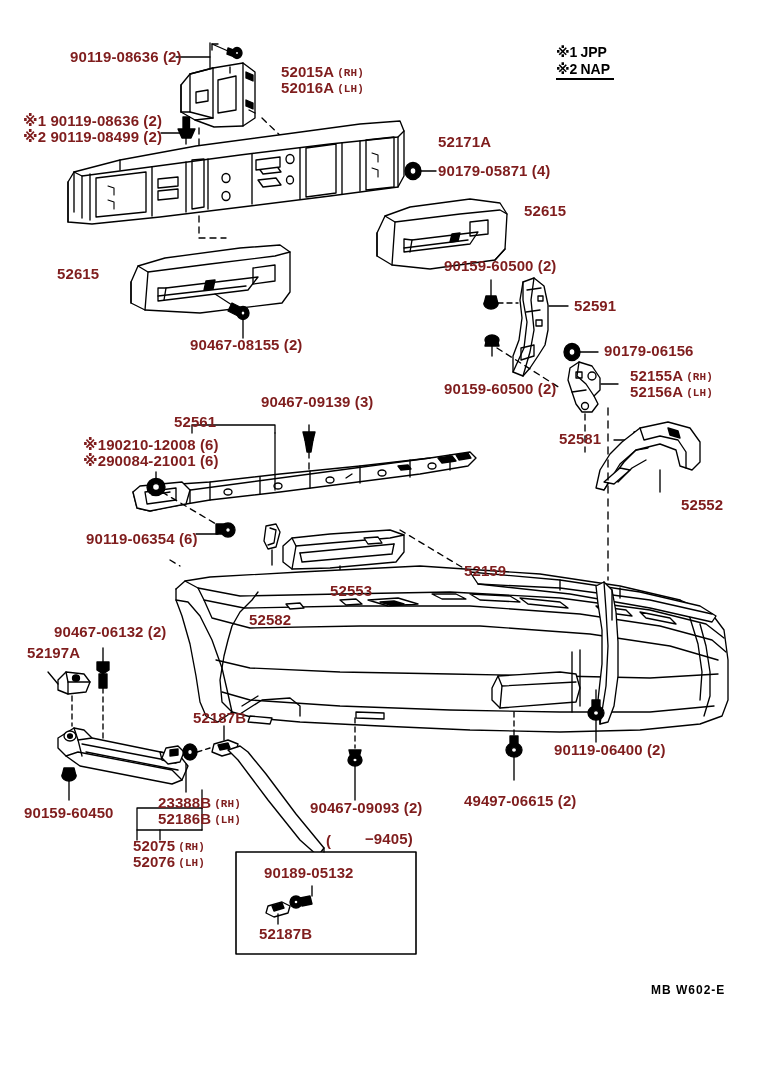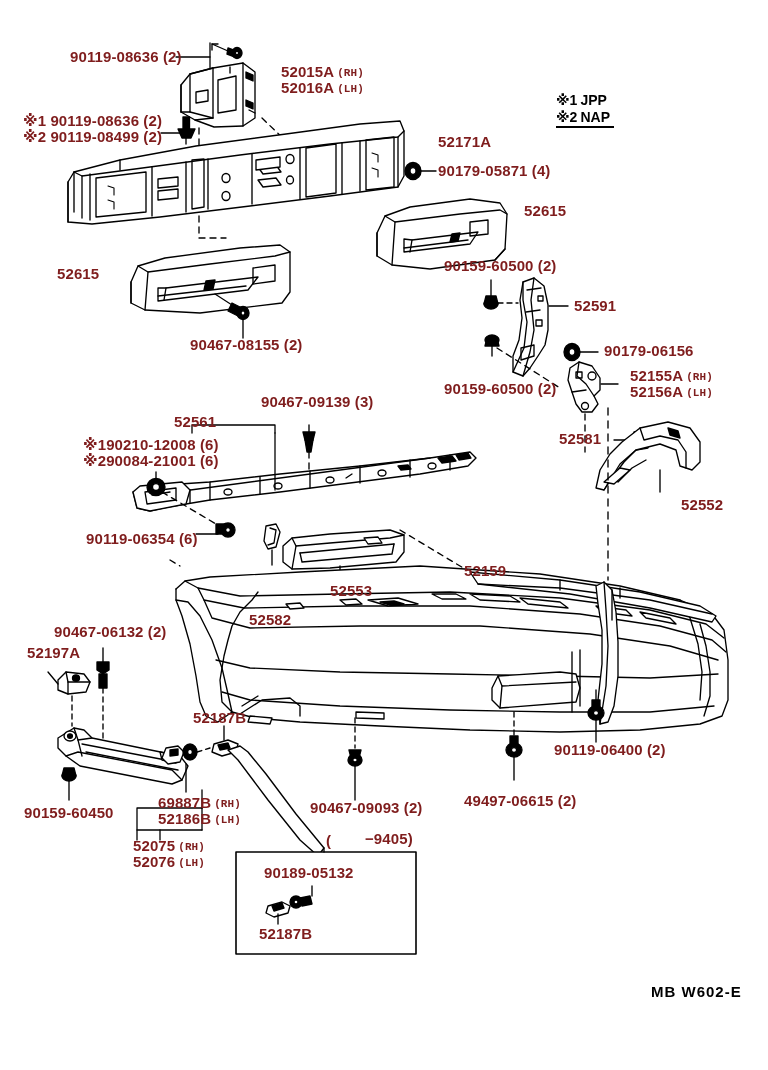--- a/index.html
+++ b/index.html
@@ -23,21 +23,21 @@
   }
   .rh{font-size:11px;font-weight:bold;margin-left:3px;vertical-align:1px;font-family:Liberation Mono, monospace;}
   .legend{
     position:absolute;font-weight:bold;font-size:15px;
     font-family:"Liberation Sans","DejaVu Sans",sans-serif;
     white-space:nowrap;line-height:1.12;
   }
   .legend .star{font-size:14px;}
   .legend .code{font-size:14px;padding-left:3px;}
   .footer{
-    position:absolute;font-weight:bold;font-size:15px;letter-spacing:1px;
+    position:absolute;font-weight:bold;font-size:12px;letter-spacing:1px;
     font-family:"Liberation Sans","DejaVu Sans",sans-serif;white-space:nowrap;
   }
 </style>
 </head>
 <body>
 
 <div id="sheet">
 
   <svg id="art" viewBox="0 0 768 1070">
     <g fill="none" stroke="#000" stroke-width="1.35" stroke-linejoin="round" stroke-linecap="round">
@@ -467,21 +467,21 @@
           <path d="M268 906 l14 -4 l8 4 l-2 7 l-14 4 l-8 -4 z" fill="#fff"></path>
           <path d="M272 906 l10 -3 l2 5 l-10 3 z" fill="#000"></path>
           <line x1="278" y1="914" x2="278" y2="924"></line>
         </g>
       </g>
 
       <path d="M324 852 L324 848" stroke-width="1.3"></path>
     </g>
   </svg>
 
-  <div class="legend" style="left:556px;top:44px;margin-top:48px;">
+  <div class="legend" style="left:556px;top:44px;">
     <div><span class="star">※1</span><span class="code">JPP</span></div>
     <div style="border-bottom:2px solid #000;display:inline-block;padding-right:4px;"><span class="star">※2</span><span class="code">NAP</span></div>
   </div>
 
   <div class="lbl" style="left:70px;top:49px;">90119-08636 (2)</div>
 
   <div class="lbl" style="left:281px;top:64px;"><span>52015A</span><span class="rh">(RH)</span></div>
   <div class="lbl" style="left:281px;top:80px;"><span>52016A</span><span class="rh">(LH)</span></div>
 
   <div class="lbl" style="left:23px;top:113px;"><span class="mark">※1</span> <span>90119-08636 (2)</span></div>
@@ -519,21 +519,21 @@
 
   <div class="lbl" style="left:559px;top:431px;">52581</div>
   <div class="lbl" style="left:641px;top:497px;margin-left:40px;">52552</div>
 
   <div class="lbl" style="left:54px;top:624px;">90467-06132 (2)</div>
   <div class="lbl" style="left:27px;top:645px;">52197A</div>
   <div class="lbl" style="left:24px;top:805px;">90159-60450</div>
 
   <div class="lbl" style="left:193px;top:710px;">52187B</div>
 
-  <div class="lbl" style="left:158px;top:795px;"><span>69887B</span><span class="rh">(RH)</span></div>
+  <div class="lbl" style="left:158px;top:795px;"><span>23388B</span><span class="rh">(RH)</span></div>
   <div class="lbl" style="left:158px;top:811px;"><span>52186B</span><span class="rh">(LH)</span></div>
 
   <div class="lbl" style="left:133px;top:838px;"><span>52075</span><span class="rh">(RH)</span></div>
   <div class="lbl" style="left:133px;top:854px;"><span>52076</span><span class="rh">(LH)</span></div>
 
   <div class="lbl" style="left:310px;top:800px;">90467-09093 (2)</div>
   <div class="lbl" style="left:464px;top:793px;">49497-06615 (2)</div>
   <div class="lbl" style="left:554px;top:742px;">90119-06400 (2)</div>
 
   <div class="lbl" style="left:326px;top:833px;">(</div>

